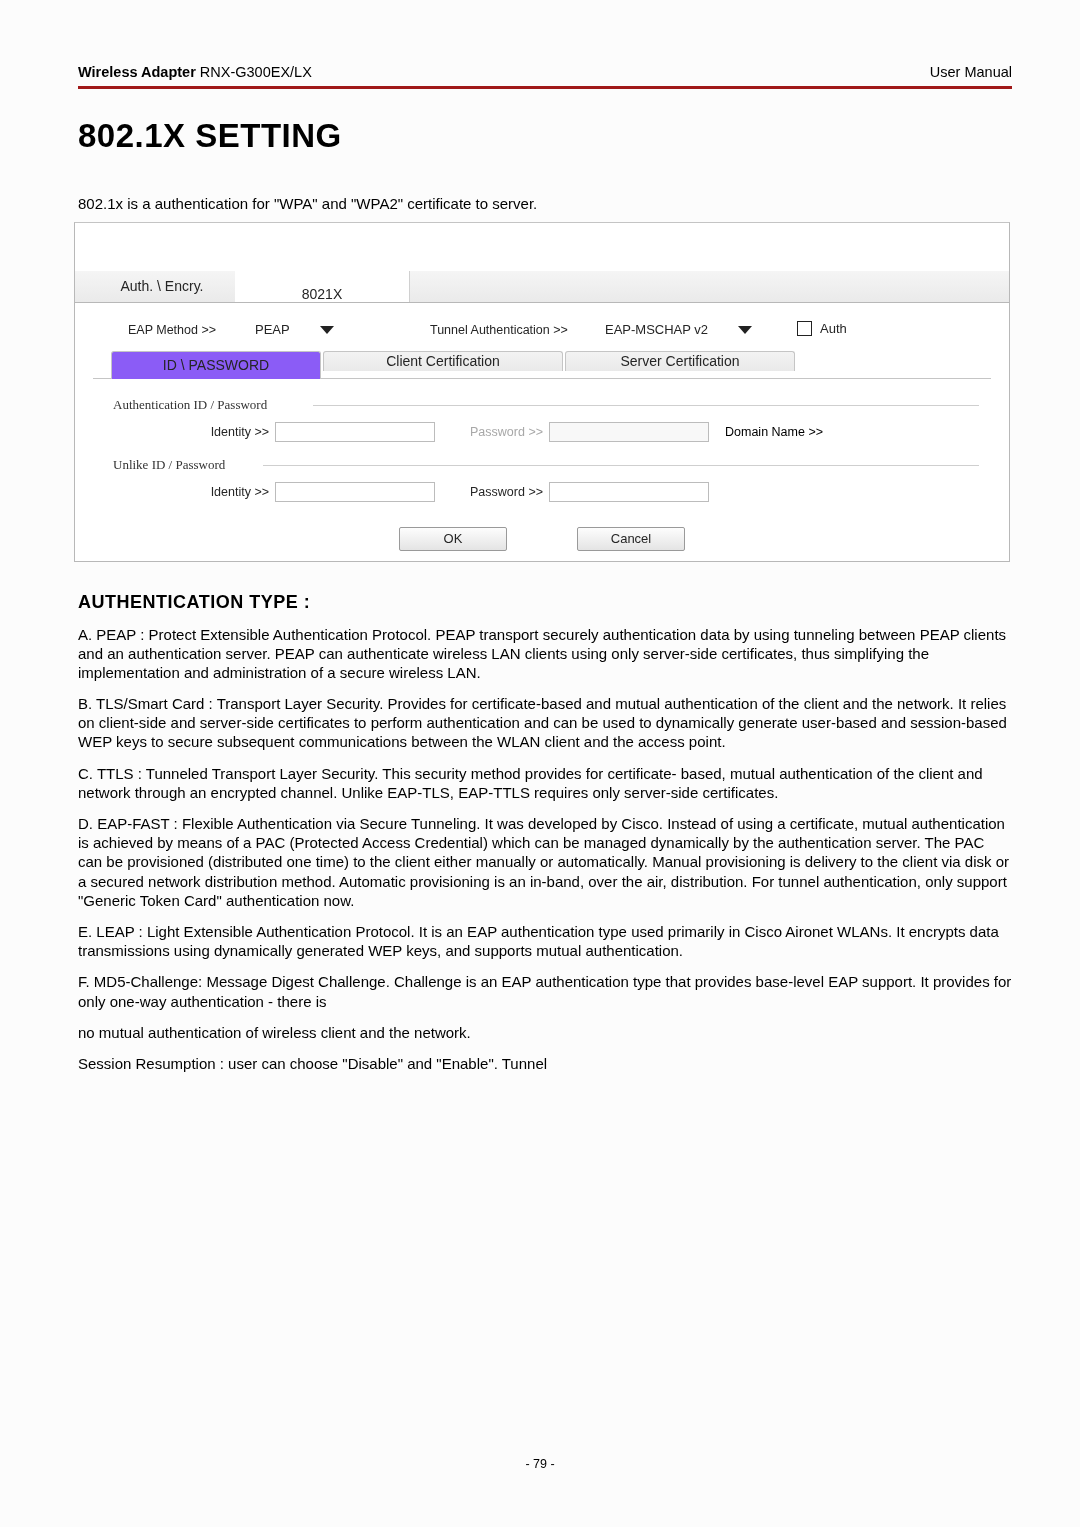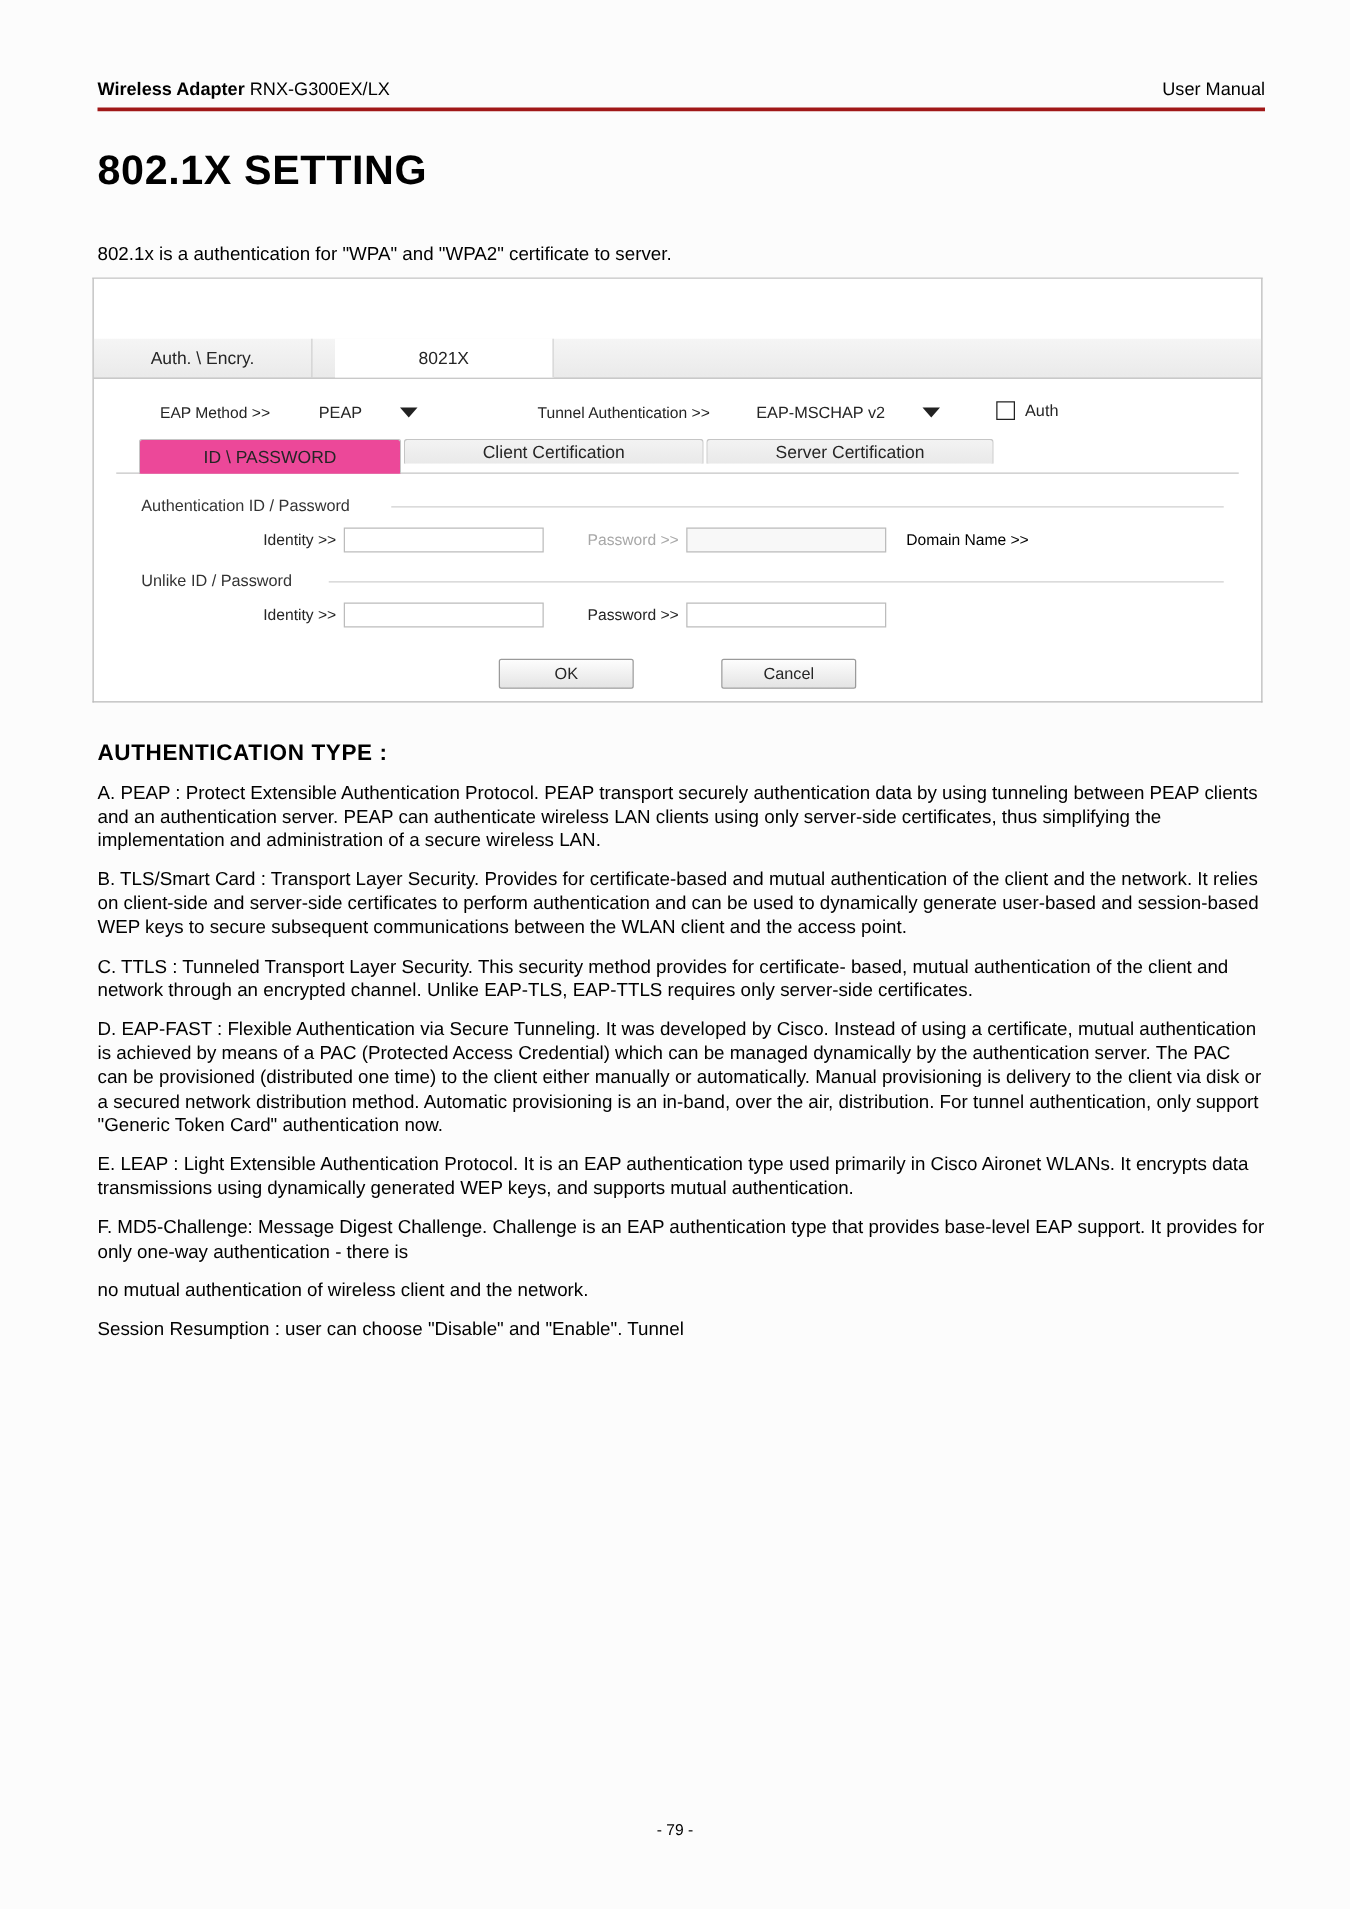--- a/index.html
+++ b/index.html
@@ -60,21 +60,21 @@
       margin-top: 48px;
     }
     .ttab {
       position: absolute; top: 0; height: 31px;
       display: flex; align-items: center; justify-content: center;
       border-right: 1px solid #d0d0d0;
       font-size: 14px;
     }
     .ttab.active { background:#ffffff; }
     .ttab1 { left: 0;   width: 175px; }
-    .ttab2 { left: 193px; width: 175px; }
+    .ttab2 { left: 160px; width: 175px; align-items: flex-end; }
 
     
     .sel-row {
       position: relative;
       height: 48px;
       padding-top: 14px;
       text-align: center;
     }
     .sel-row .lbl { position: absolute; top: 20px; font-size: 12.5px; }
     .sel-row .lbl.eap { left: 53px; }
@@ -110,34 +110,34 @@
       border-bottom: 1px solid #c5c5c5;
     }
     .stab {
       position: absolute; top: 0; height: 20px;
       display:flex; align-items:center; justify-content:center;
       border: 1px solid #c5c5c5; border-bottom: none;
       border-radius: 3px 3px 0 0;
       font-size: 14px;
       background: linear-gradient(#f3f3f3,#e9e9e9);
     }
-    .stab.active { background: #ec4899; height: 28px; }
+    .stab.active { background: #8b5cf6; height: 28px; }
     .stab1 { left: 18px;  width: 210px; }
     .stab2 { left: 230px; width: 240px; }
     .stab3 { left: 472px; width: 230px; }
 
     
     .form-area {
       position: relative;
       padding: 0 28px;
       margin: 6px 18px 0 18px;
       height: 160px;
     }
     .group-title {
-      position: absolute; font-size: 13px; color: #333;
+      position: absolute; font-size: 13px; color: #333; font-family: Liberation Serif, serif;
     }
     .group-title.g1 { top: 12px; left: 20px; }
     .group-title.g2 { top: 72px; left: 20px; }
     .grp-line {
       position: absolute; left: 230px; right: 12px; height: 1px;
       background: #cfcfcf;
     }
     .grp-line.l1 { top: 20px; left: 220px; }
     .grp-line.l2 { top: 80px; left: 170px; }
 

